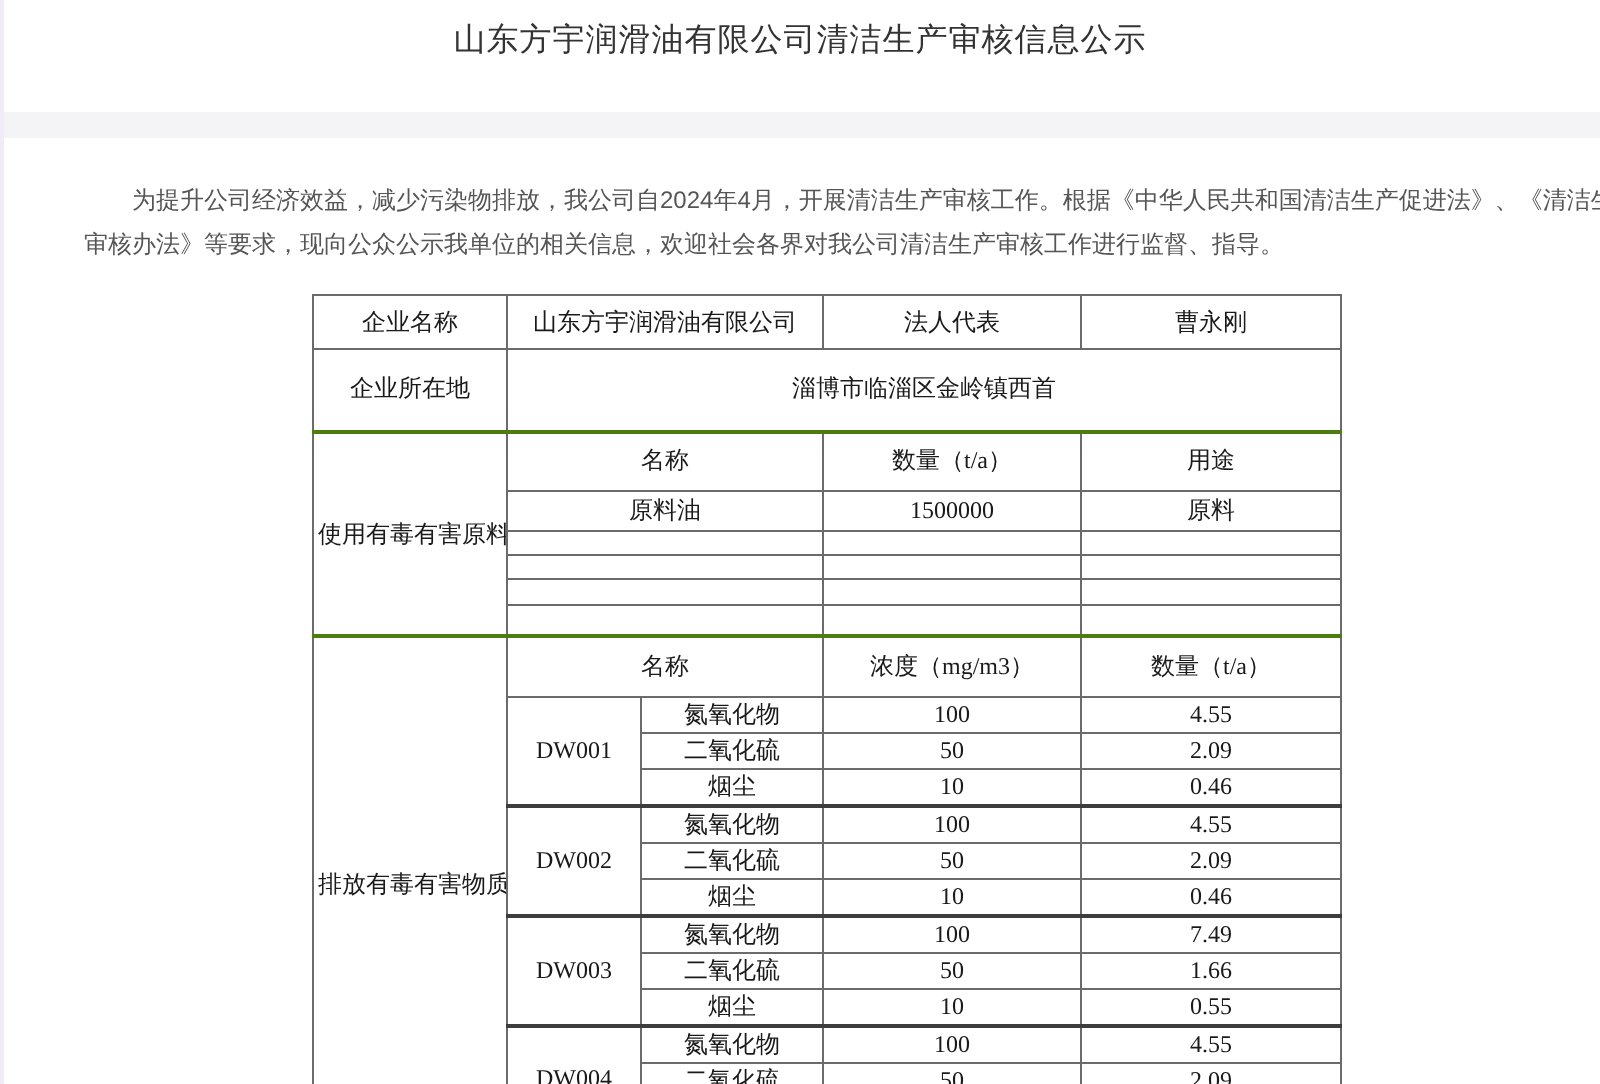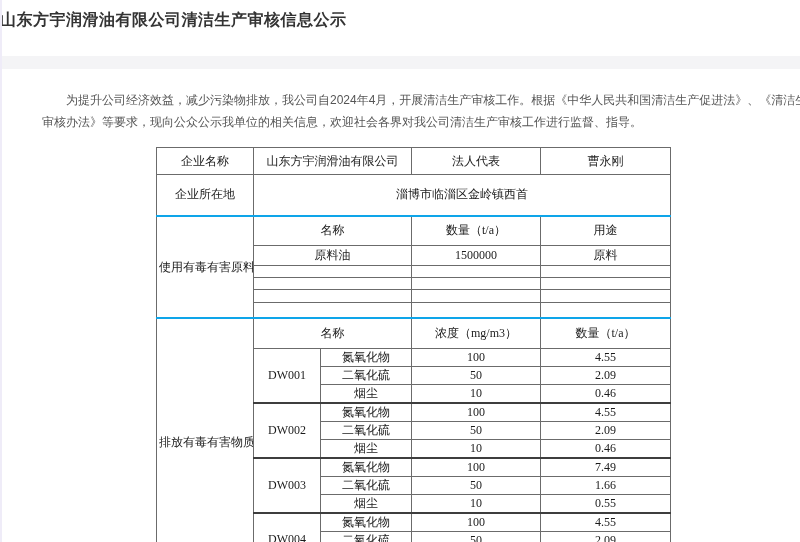--- a/index.html
+++ b/index.html
@@ -7,22 +7,22 @@
     width:800px;height:542px;overflow:hidden;position:relative;
     background:#ffffff;
     font-family:"Liberation Sans", sans-serif;
   }
   .left-edge{
     position:absolute;left:0;top:0;width:2px;height:542px;
     background:#efecf8;z-index:6;
   }
   .page-title{
     position:absolute;top:10px;left:0;width:800px;
-    text-align:left;
-    font-size:16px;font-weight:bold;color:#333333;
+    text-align:center;
+    font-size:16px;font-weight:normal;color:#333333;
     letter-spacing:0.5px;
   }
   .band{
     position:absolute;left:0;top:56px;width:800px;height:13px;
     background:#f4f4f6;z-index:1;
   }
   .intro{
     position:absolute;left:8px;top:77px;width:788px;
     font-size:12px;line-height:22px;color:#555555;
     text-indent:2em;
@@ -34,21 +34,21 @@
     border-collapse:collapse;
     font-family:"Liberation Serif", serif;
   }
   table.info td{
     border:1px solid #6b6b6b;
     font-size:12px;color:#1a1a1a;
     text-align:center;vertical-align:middle;
     padding:0 2px;overflow:hidden;white-space:nowrap;
   }
   td.wrap{white-space:normal;}
-  tr.sec td{border-top:2px solid #0ea5e9;}
+  tr.sec td{border-top:2px solid #4d7c0f;}
   tr.grp td{border-top:2px solid #3d3d3d;}
   .h27{height:27px}.h28{height:41px}.h30{height:30px}.h20{height:20px}
   .h12{height:12px}.h13{height:13px}.h15{height:15px}.h31{height:31px}
   .h16{height:16px}
   td.raw-label{line-height:18px;padding:0 4px;}
   td.emis-label{
     vertical-align:bottom;line-height:18px;
     padding:0 4px 9px 4px;
   }
 </style>

